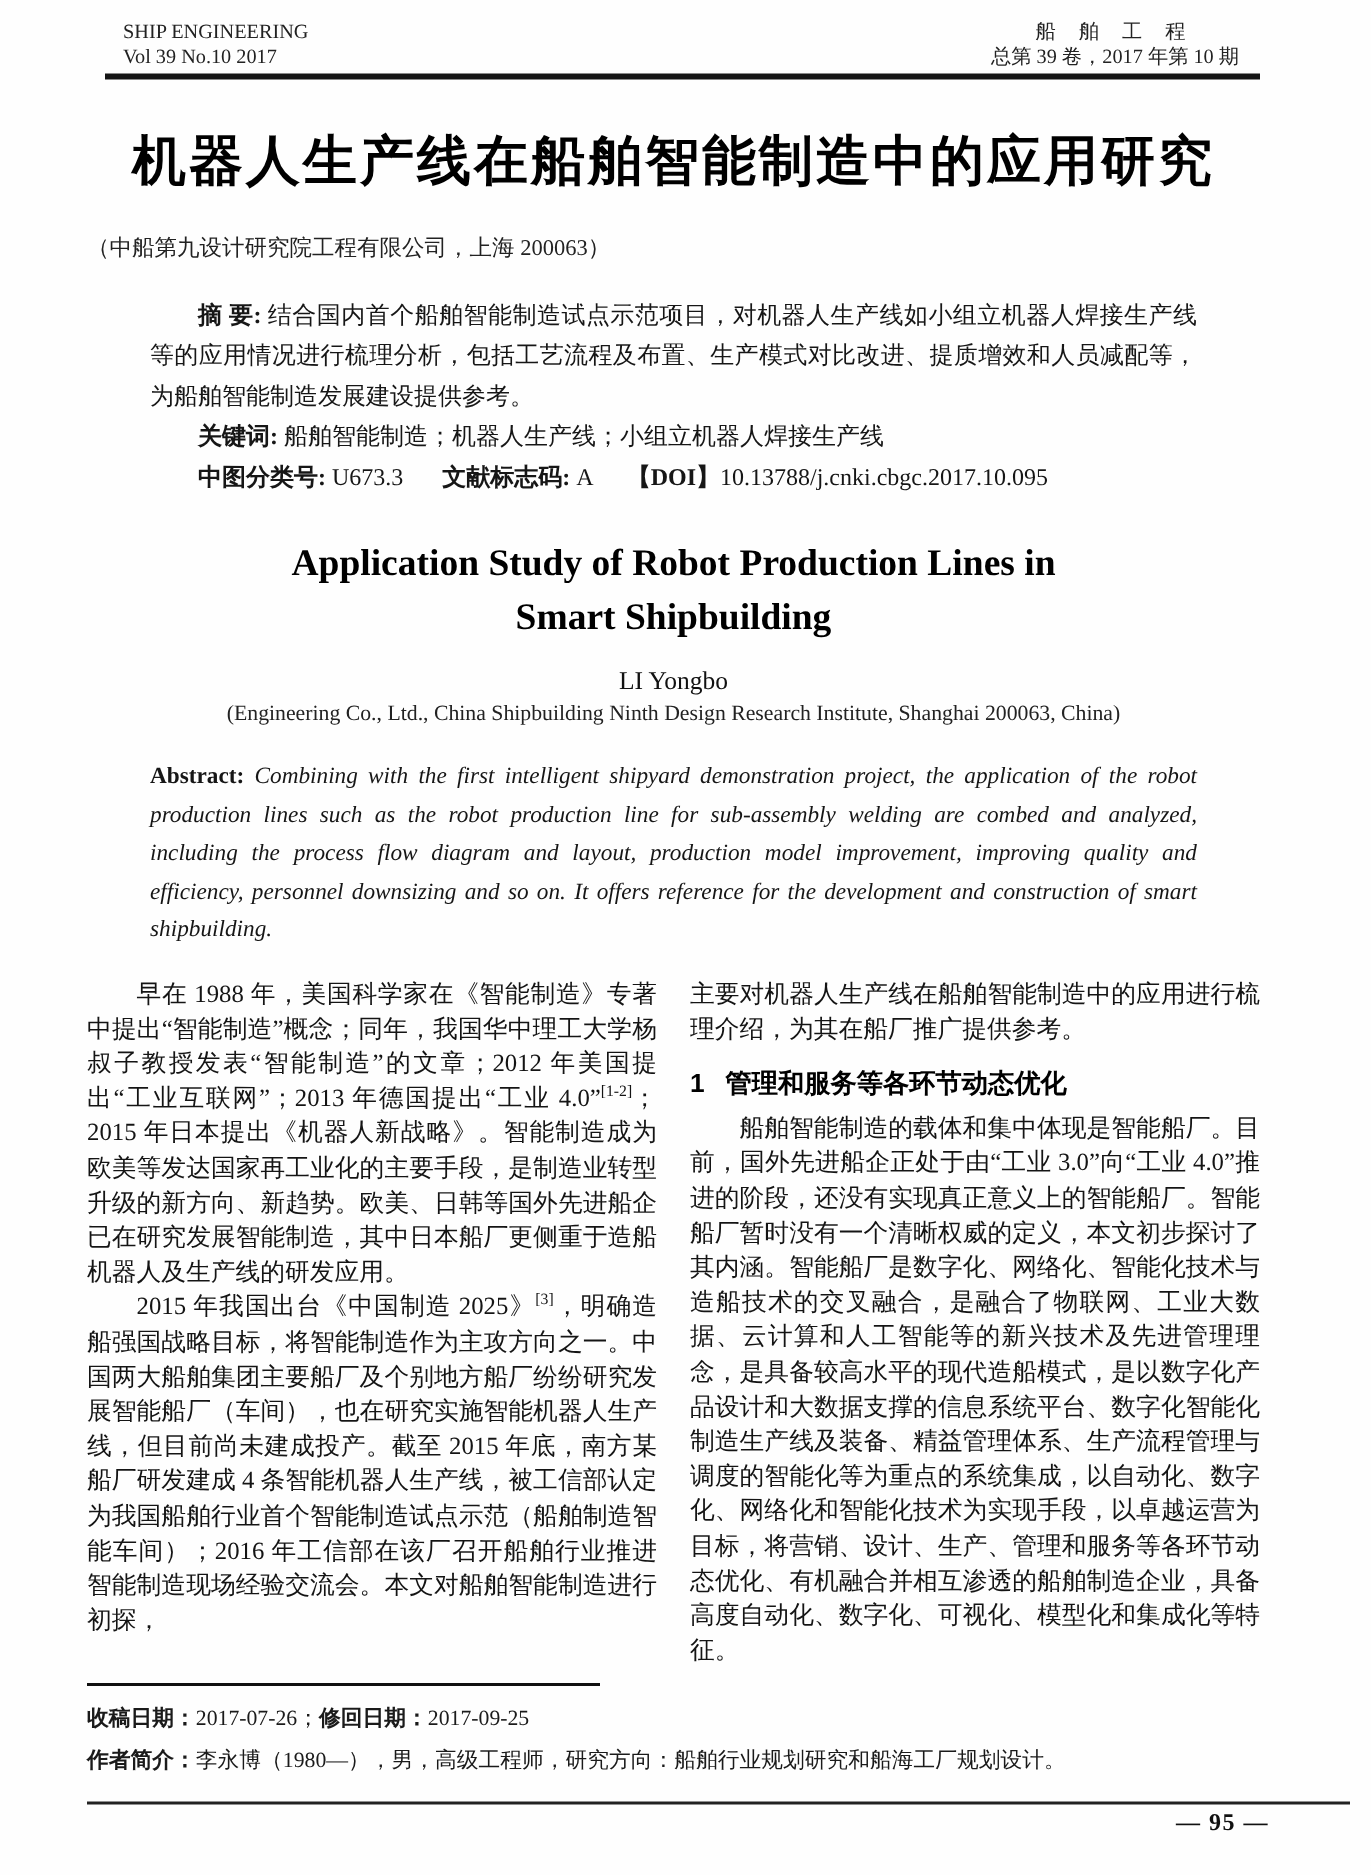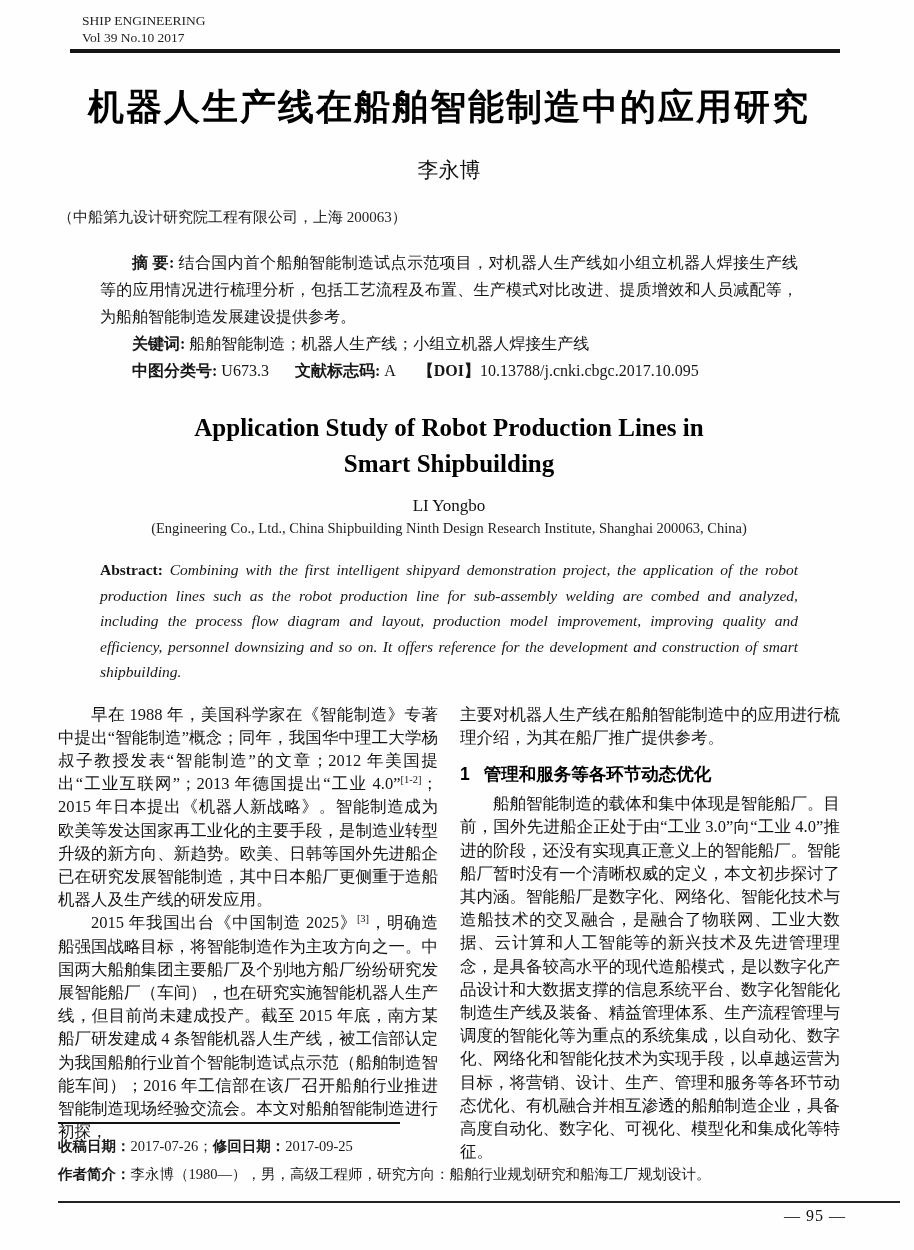--- a/index.html
+++ b/index.html
@@ -46,37 +46,40 @@
   .col p.ind{text-indent:2em;}
   .col p.sp{margin-top:0;}
   sup{font-size:10.5px;line-height:0;}
   .sec-h.mt{margin-top:14px;}
   
   .fn{position:absolute;left:58px;right:58px;top:1122px;}
   .fn-rule{border:0;border-top:2px solid #111;width:342px;margin:0;}
   .fn-text{margin-top:8px;font-size:14.5px;line-height:28px;color:#1a1a1a;}
   
   .btm-rule{position:absolute;left:58px;right:14px;top:1201px;border:0;border-top:2px solid #222;margin:0;}
-  .pageno{position:absolute;top:1207px;right:68px;font-size:16px;color:#111;letter-spacing:1px;}
+  .pageno{position:absolute;top:1207px;right:68px;font-size:16px;color:#111;letter-spacing:1px;font-weight:bold;}
 </style>
 </head>
 <body>
 
 <div class="page">
 
   <div class="hdr">
     <div class="hdr-left">
       <div>SHIP ENGINEERING</div>
       <div>Vol 39 No.10 2017</div>
     </div>
+    <div class="hdr-right">
+      <div class="cn-j">船 舶 工 程</div>
+      <div>总第 39 卷，2017 年第 10 期</div>
+    </div>
   </div>
   <hr class="hdr-rule">
 
   <div class="title-cn">机器人生产线在船舶智能制造中的应用研究</div>
-  <div class="author-cn">李永博</div>
   <div class="affil-cn">（中船第九设计研究院工程有限公司，上海  200063）</div>
 
   <div class="meta-block">
     <p><span class="blbl">摘  要:</span><span> 结合国内首个船舶智能制造试点示范项目，对机器人生产线如小组立机器人焊接生产线等的应用情况进行梳理分析，包括工艺流程及布置、生产模式对比改进、提质增效和人员减配等，为船舶智能制造发展建设提供参考。</span></p>
     <p><span class="blbl">关键词:</span><span> 船舶智能制造；机器人生产线；小组立机器人焊接生产线</span></p>
     <p class="clc-line"><span class="gap1"><span class="blbl">中图分类号:</span><span> U673.3</span></span><span class="gap2"><span class="blbl">文献标志码:</span><span> A</span></span><span><span class="blbl">【DOI】</span><span>10.13788/j.cnki.cbgc.2017.10.095</span></span></p>
   </div>
 
   <div class="title-en">
     <div>Application Study of Robot Production Lines in</div>

